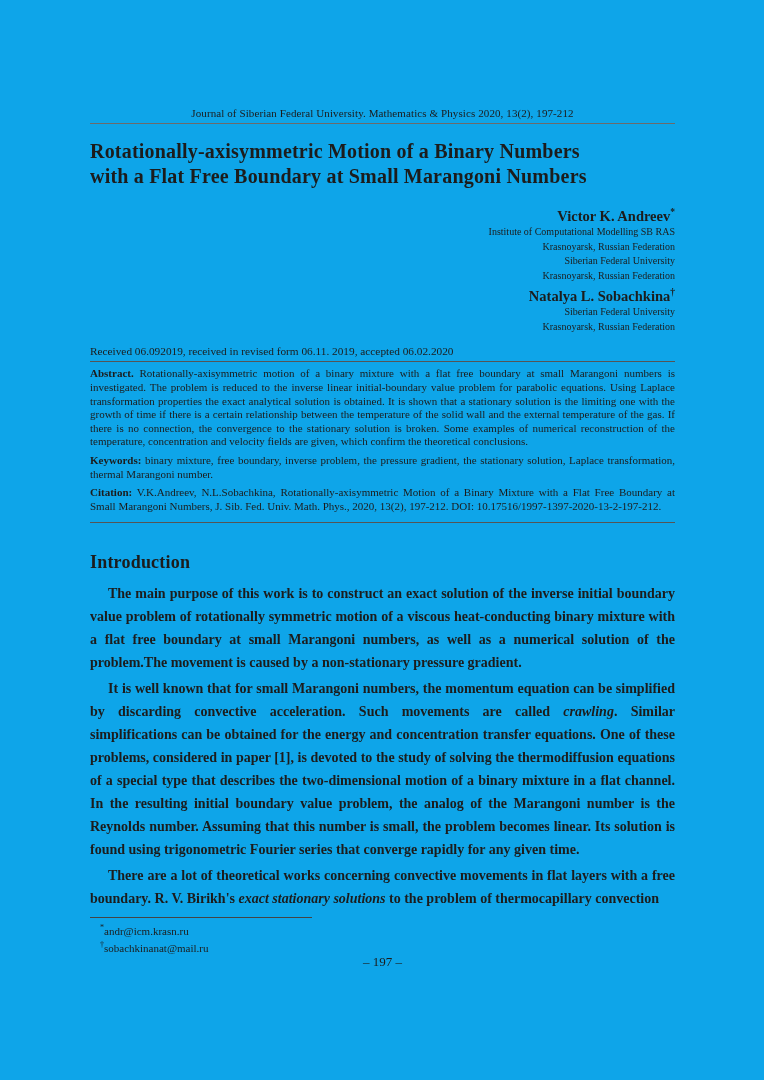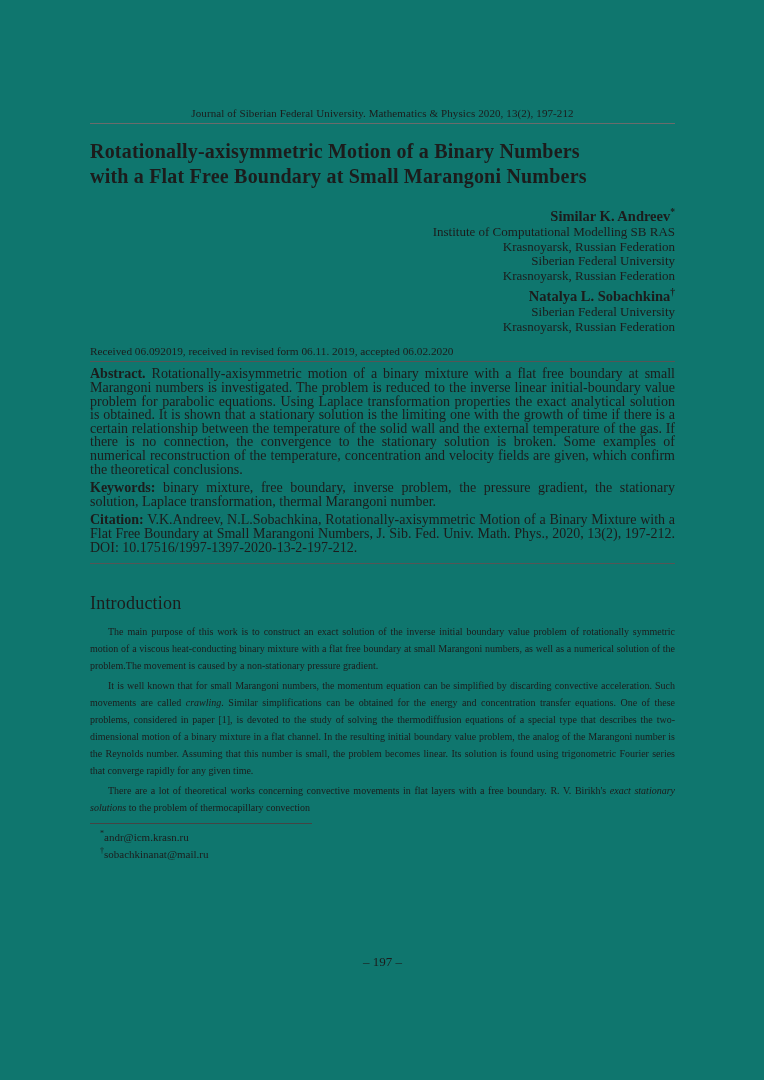--- a/index.html
+++ b/index.html
@@ -1,19 +1,19 @@
 <!DOCTYPE html>
 <html><head>
 <meta charset="utf-8">
 <style>
   html,body{margin:0;padding:0;background:#ffffff;}
   .sheet{
     position:relative;
     width:764px;height:1080px;
-    background:#0f766e;
+    background:#0ea5e9;
     font-family:"Liberation Serif","DejaVu Serif",serif;
     color:#1c1c1c;
     overflow:hidden;
   }
   .content{
     position:absolute;
     left:90px;top:0;
     width:585px;
   }
   
@@ -47,58 +47,59 @@
     margin-top:15px;
     text-align:right;
   }
   .author-name{
     font-size:14.5px;
     font-weight:bold;
     line-height:17px;
   }
   .author-name sup{font-size:9.5px;}
   .affil{
-    font-size:13px;
+    font-size:10px;
     line-height:14.8px;
   }
   
   .received{
     margin-top:10px;
     font-size:11.3px;
     line-height:14px;
   }
   .mid-rule{
     margin-top:3px;
     border-top:1px solid #555;
   }
   
   .meta-para{
     margin:5px 0 0 0;
-    font-size:14px;
+    font-size:11px;
     line-height:13.6px;
     text-align:justify;
   }
   .meta-para .lead{font-weight:bold;}
   .cite-rule{
     margin-top:9px;
     border-top:1px solid #555;
   }
   
   .section-heading{
     margin-top:29px;
     font-size:18px;
-    font-weight:normal;
+    font-weight:bold;
     letter-spacing:.2px;
   }
   .body-para{
     margin:9px 0 0 0;
-    font-size:10px;
-    line-height:17px;
+    font-size:14px;
+    line-height:23px;
     text-align:justify;
     text-indent:18px;
+    font-weight:bold;
   }
   .body-para.tight{margin-top:3px;}
   .body-para .it{font-style:italic;}
   
   .footnote-rule{
     margin-top:7px;
     width:222px;
     border-top:1px solid #444;
   }
   .footnotes{
@@ -127,21 +128,21 @@
     <div class="running-head">Journal of Siberian Federal University. Mathematics &amp; Physics 2020, 13(2), 197-212</div>
     <div class="head-rule"></div>
 
 
     <div class="title">
       <div>Rotationally-axisymmetric Motion of a Binary Numbers</div>
       <div>with a Flat Free Boundary at Small Marangoni Numbers</div>
     </div>
 
     <div class="authors">
-      <div class="author-name"><span>Similar K. Andreev</span><sup>*</sup></div>
+      <div class="author-name"><span>Victor K. Andreev</span><sup>*</sup></div>
       <div class="affil">Institute of Computational Modelling SB RAS</div>
       <div class="affil">Krasnoyarsk, Russian Federation</div>
       <div class="affil">Siberian Federal University</div>
       <div class="affil">Krasnoyarsk, Russian Federation</div>
       <div class="author-name"><span>Natalya L. Sobachkina</span><sup>†</sup></div>
       <div class="affil">Siberian Federal University</div>
       <div class="affil">Krasnoyarsk, Russian Federation</div>
     </div>
 
     <div class="received">Received 06.092019, received in revised form 06.11. 2019, accepted 06.02.2020</div>

